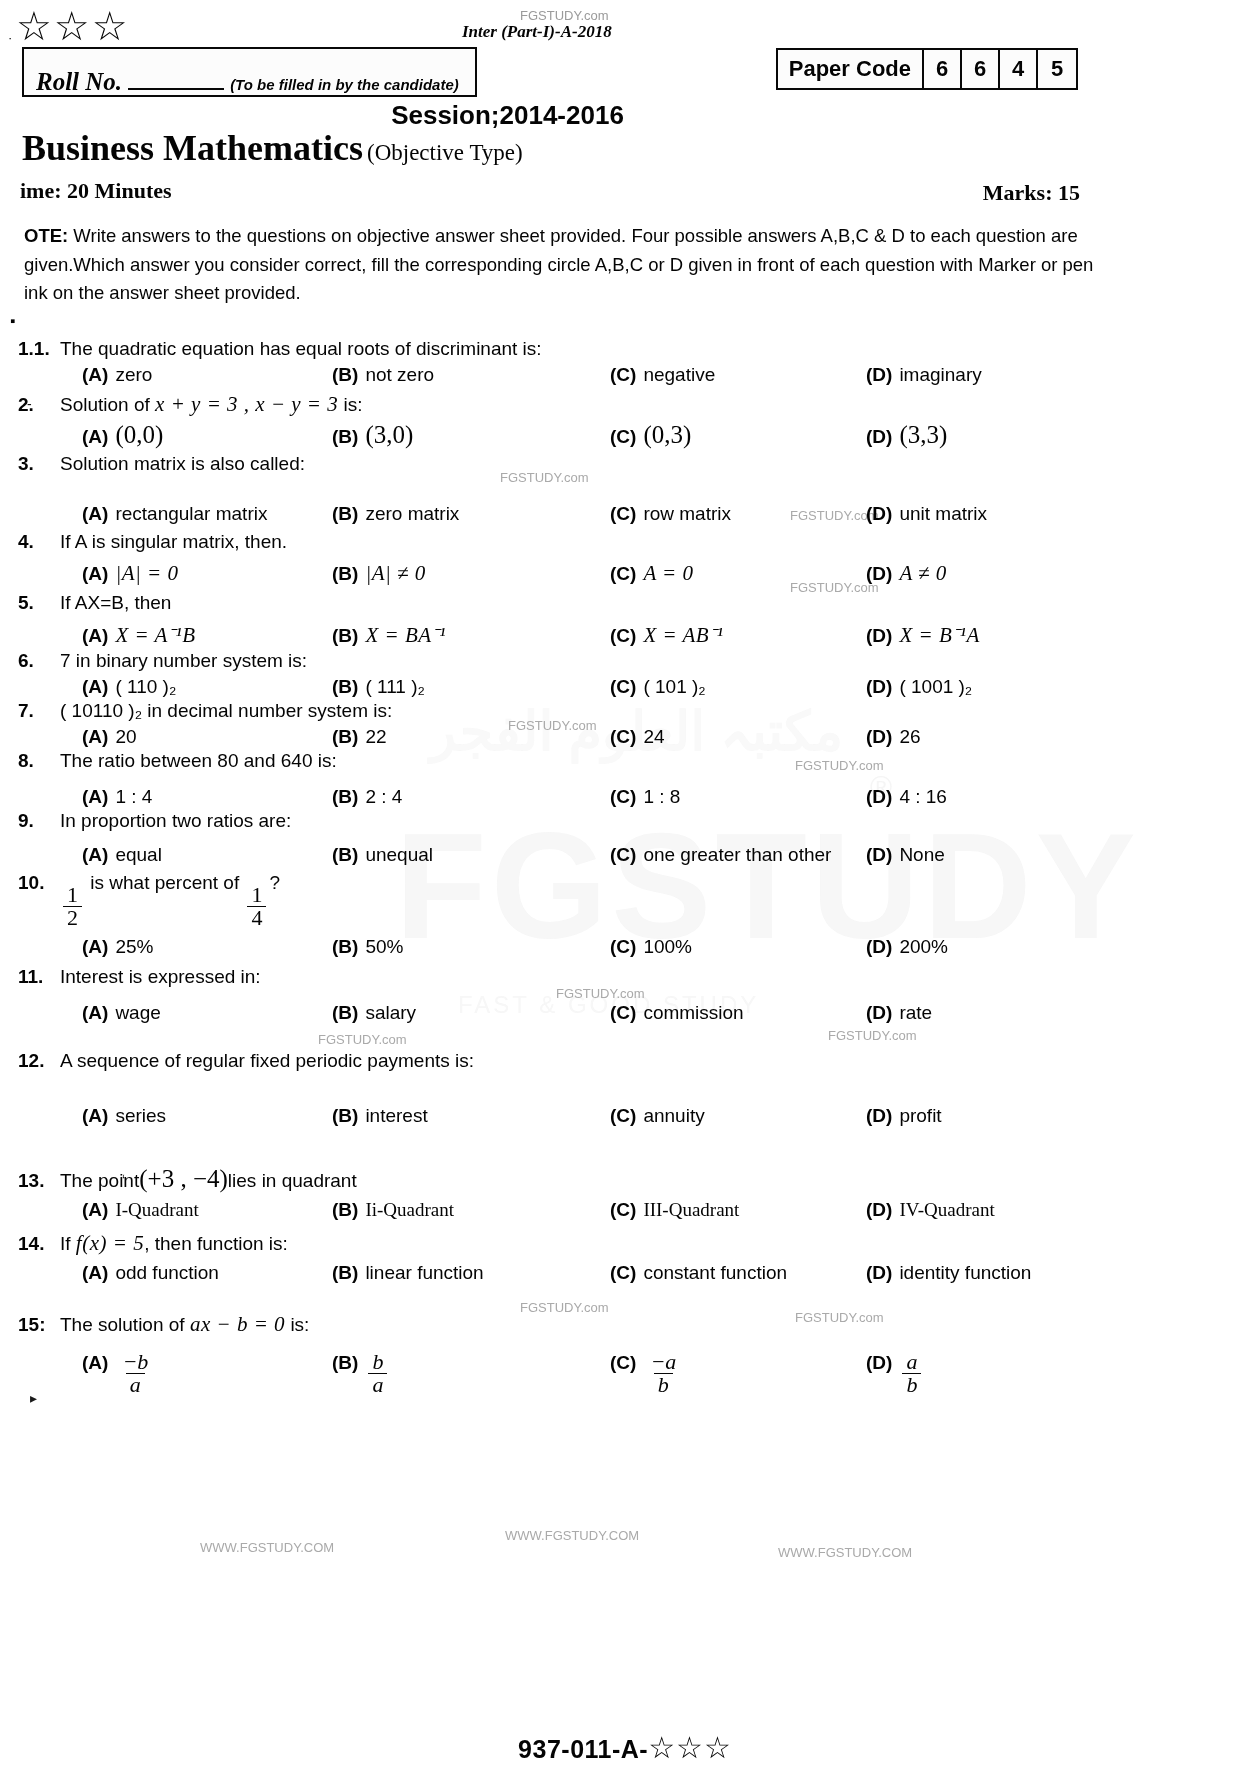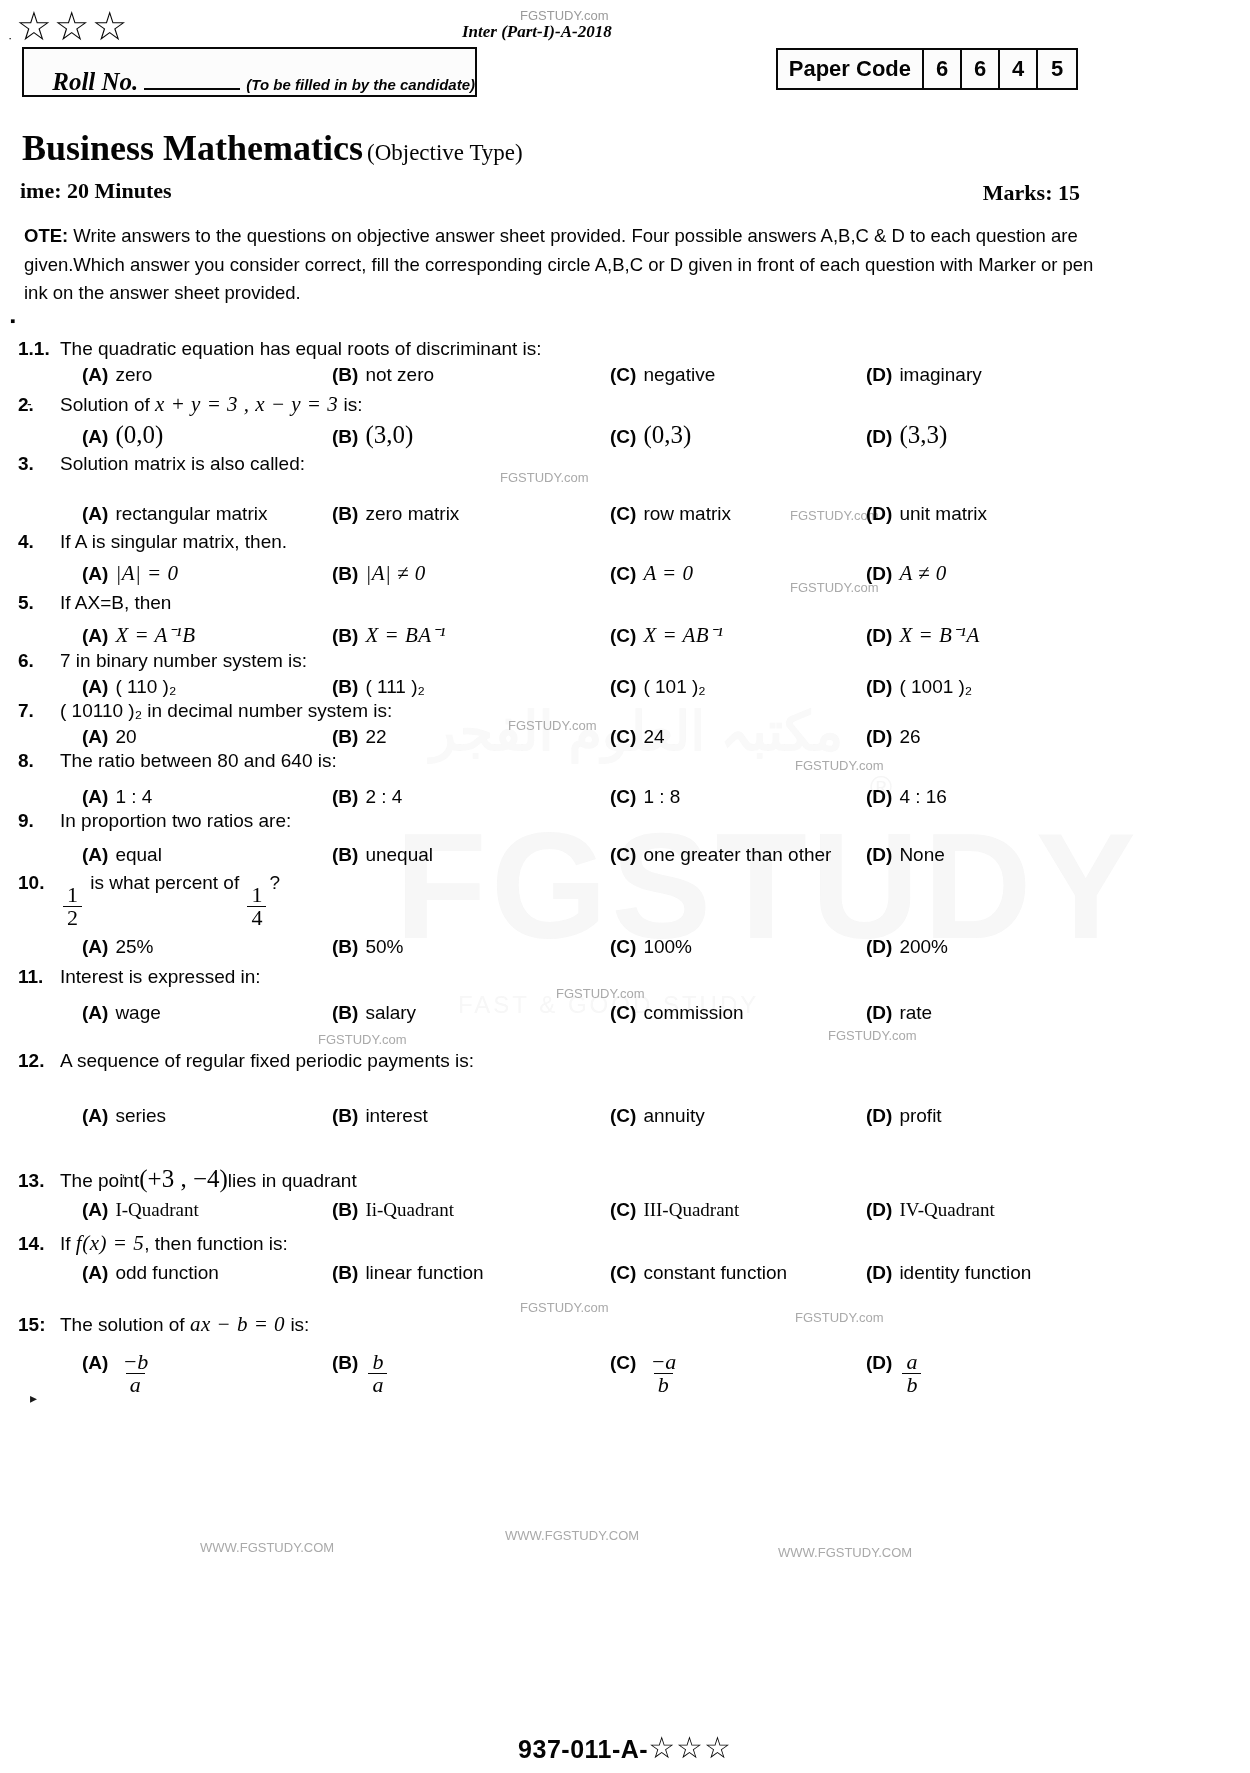--- a/index.html
+++ b/index.html
@@ -73,22 +73,21 @@
     left: 22px; top: 47px;
     width: 455px; height: 50px;
     border: 2.5px solid #111;
     z-index: 3;
     background: #fff;
   }
   .roll-inner {
     display: flex;
     align-items: baseline;
     height: 100%;
-    padding-left: 2px;
-    justify-content: flex-end;
+    padding-left: 12px;
   }
   .roll-label {
     font-family: "Liberation Serif", serif;
     font-style: italic;
     font-weight: bold;
     font-size: 25px;
   }
   .roll-line {
     display: inline-block;
     border-bottom: 2px solid #111;
@@ -333,20 +332,21 @@
   <div class="inter-line">Inter (Part-I)-A-2018</div>
 
   <div class="paper-code">
     <div class="pc-label">Paper Code</div>
     <div class="pc-digit">6</div>
     <div class="pc-digit">6</div>
     <div class="pc-digit">4</div>
     <div class="pc-digit">5</div>
   </div>
 
+  <div class="session"><span>Session;2014-2016</span></div>
 
   <div class="subject">
     <span class="subject-name">Business Mathematics</span><span class="subject-type">(Objective Type)</span>
   </div>
 
   <div class="time-line">ime: 20 Minutes</div>
   <div class="marks-line">Marks: 15</div>
 
   <div class="note-block">
     <b>OTE:</b><span> Write answers to the questions on objective answer sheet provided. Four possible answers A,B,C &amp; D to each question are given.Which answer you consider correct, fill the corresponding circle A,B,C or D given in front of each question with Marker or pen ink on the answer sheet provided.</span>

